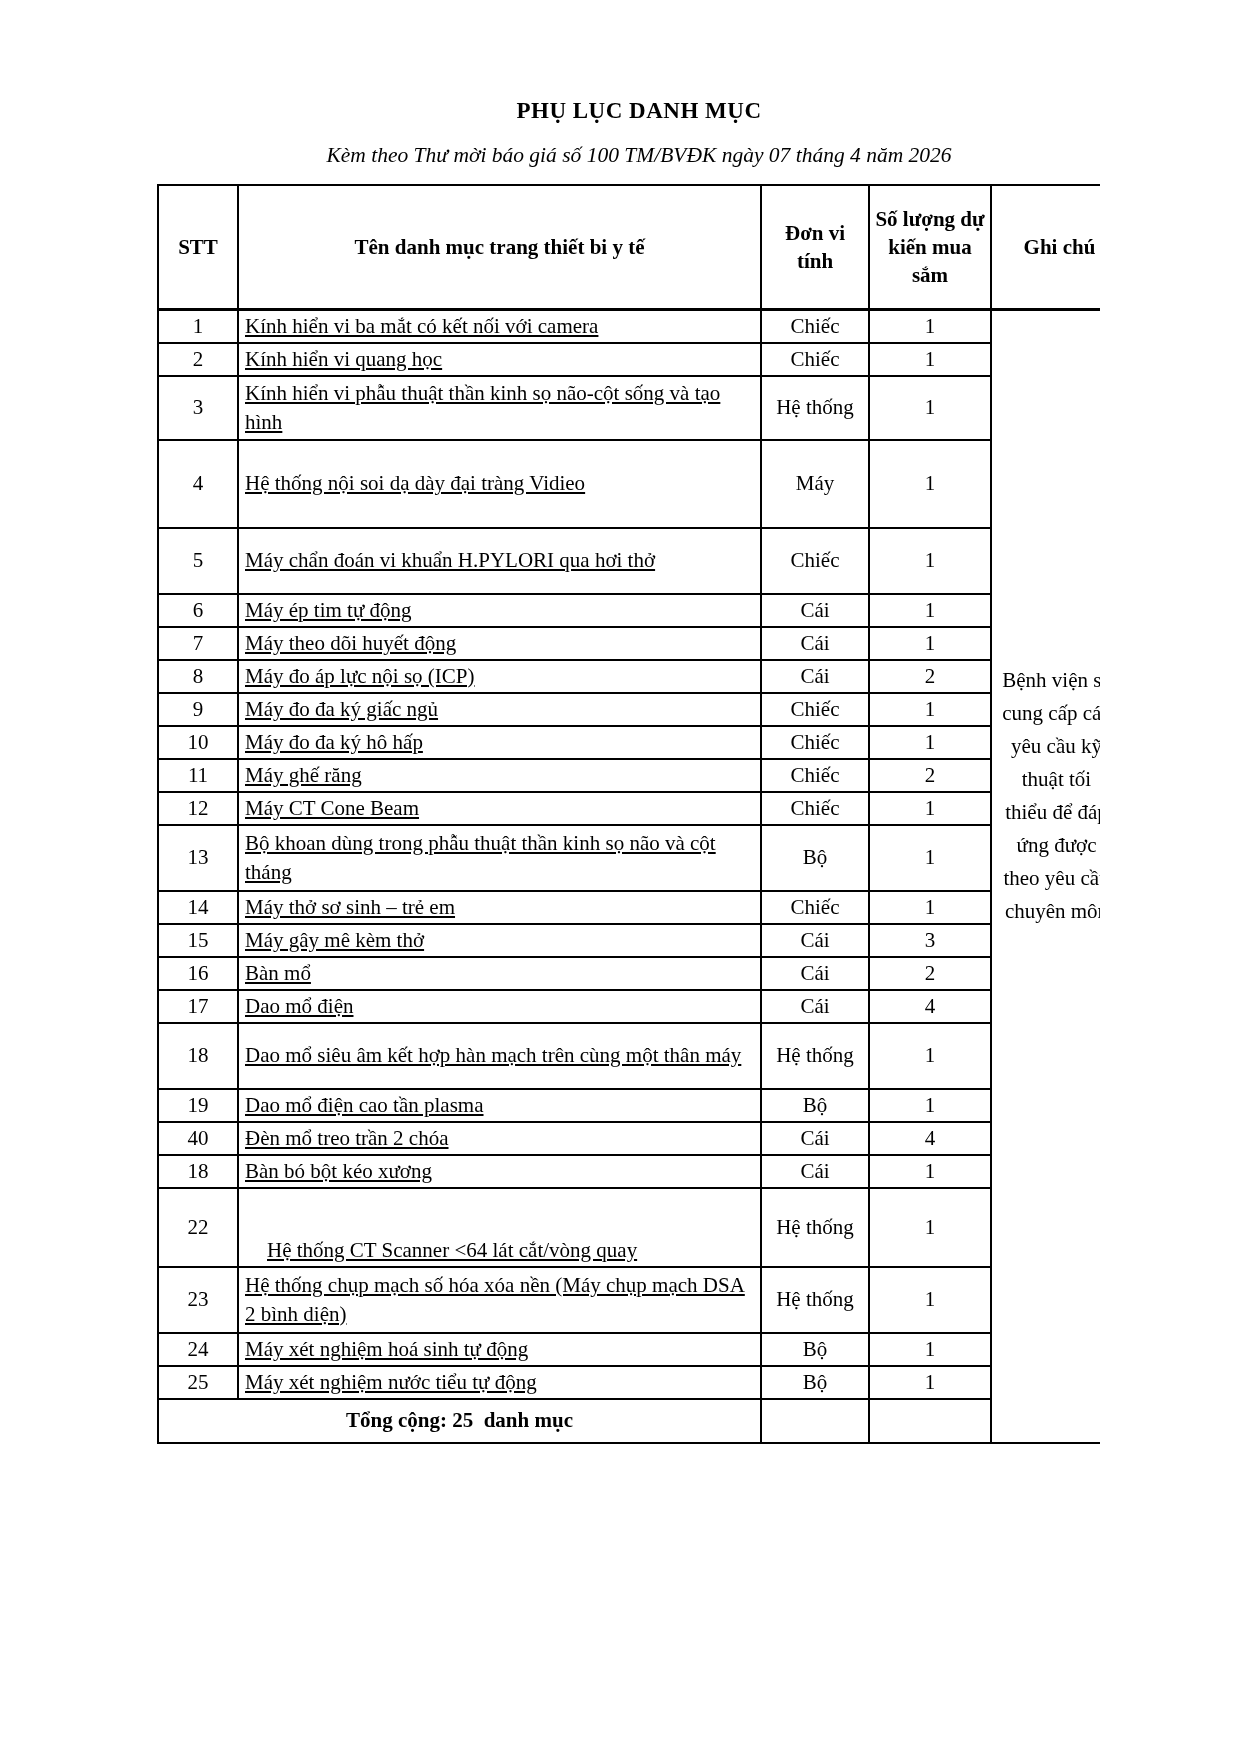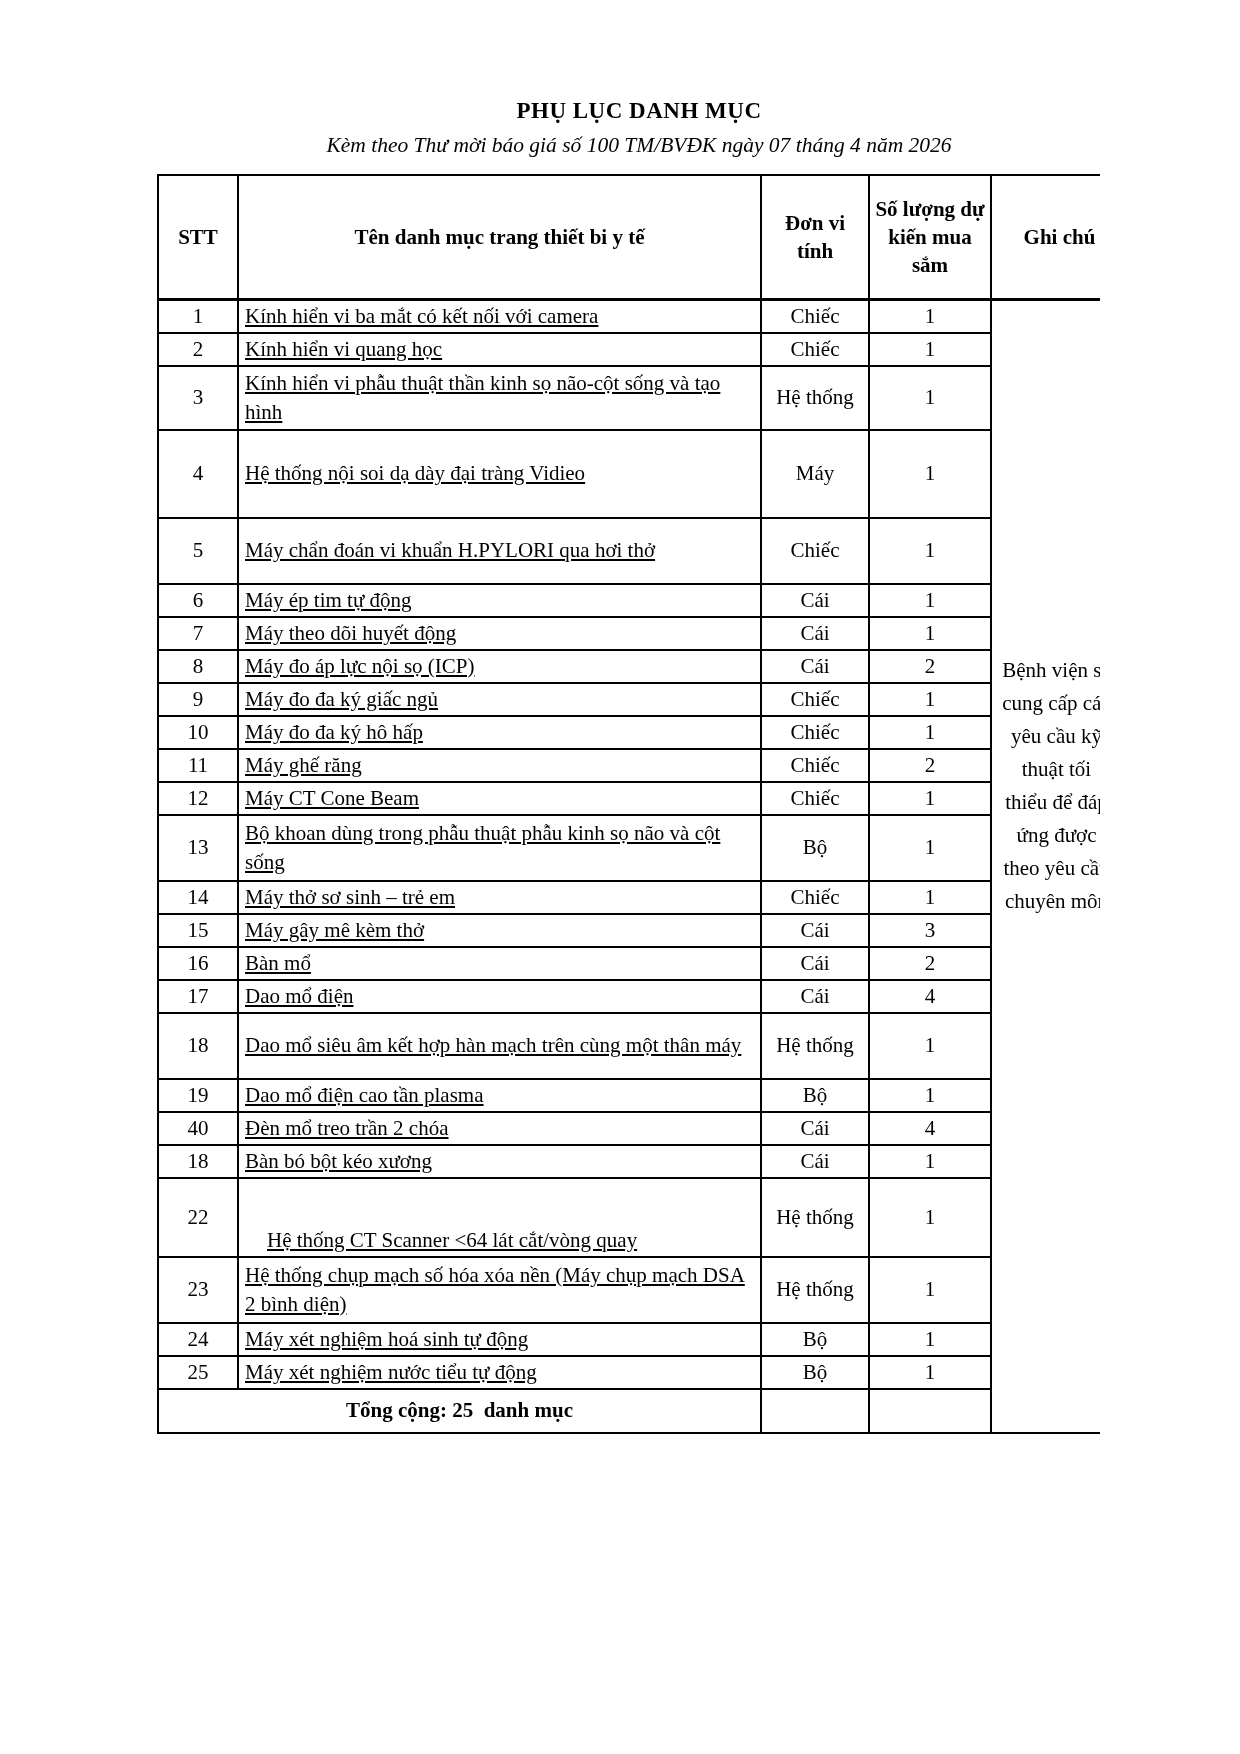--- a/index.html
+++ b/index.html
@@ -9,21 +9,21 @@
     color:#000;
   }
   .page{position:relative;width:1100px;height:1754px;overflow:hidden;}
   .content{position:absolute;left:157px;top:96px;width:964px;}
   .title{
     text-align:center;font-weight:bold;font-size:23px;letter-spacing:.5px;
     line-height:30px;
   }
   .subtitle{
     text-align:center;font-style:italic;font-size:21.5px;line-height:30px;
-    margin-top:4px;margin-bottom:14px;
+    margin-top:14px;margin-bottom:14px;
   }
   table.doc{
     border-collapse:collapse;table-layout:fixed;width:964px;
     font-size:21px;
   }
   table.doc,th,td{border:2px solid #000;}
   thead th{border-bottom:3px solid #000;}
   col.c-stt{width:80px;}
   col.c-name{width:523px;}
   col.c-unit{width:108px;}
@@ -148,21 +148,21 @@
             <td class="qty">2</td>
           </tr>
           <tr class="r12">
             <td class="stt">12</td>
             <td class="name">Máy CT Cone Beam</td>
             <td class="unit">Chiếc</td>
             <td class="qty">1</td>
           </tr>
           <tr class="r13">
             <td class="stt">13</td>
-            <td class="name">Bộ khoan dùng trong phẫu thuật phẫu kinh sọ não và cột sống</td>
+            <td class="name">Bộ khoan dùng trong phẫu thuật thần kinh sọ não và cột tháng</td>
             <td class="unit">Bộ</td>
             <td class="qty">1</td>
           </tr>
           <tr class="r14">
             <td class="stt">14</td>
             <td class="name">Máy thở sơ sinh – trẻ em</td>
             <td class="unit">Chiếc</td>
             <td class="qty">1</td>
           </tr>
           <tr class="r15">

